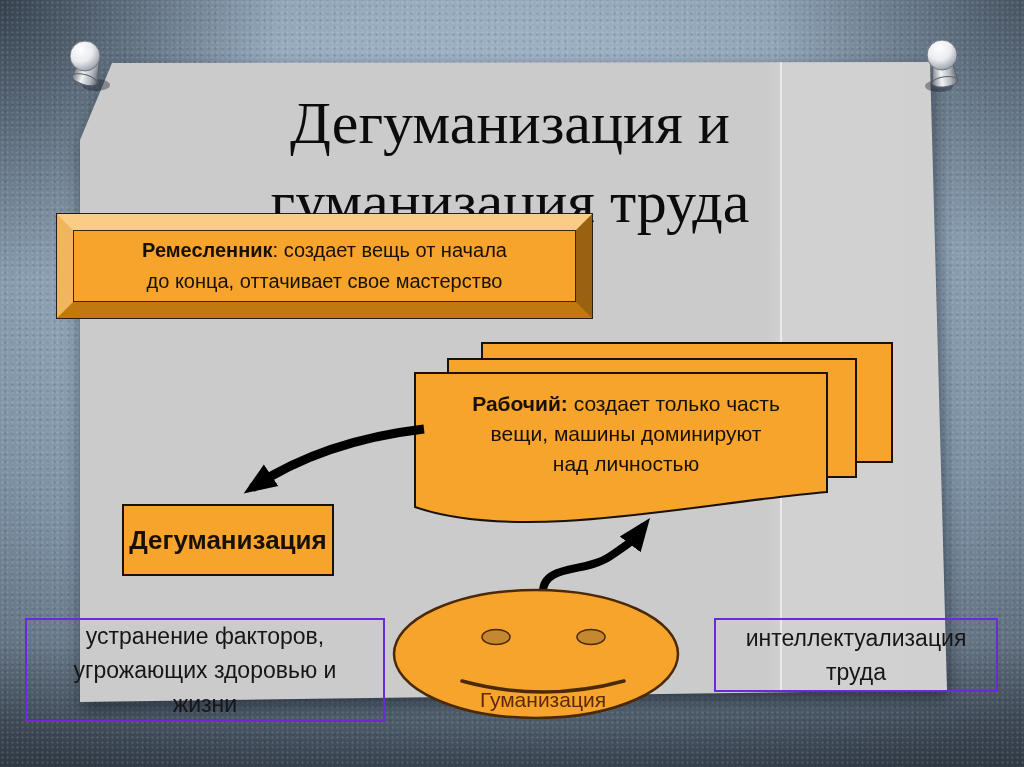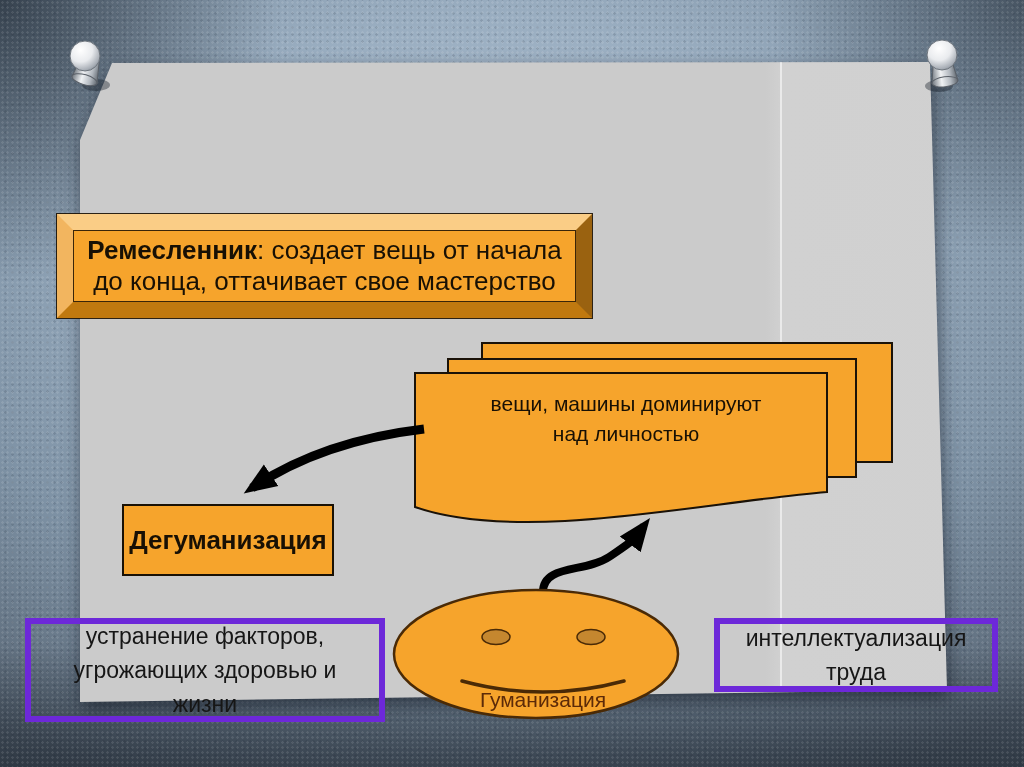--- a/index.html
+++ b/index.html
@@ -41,37 +41,37 @@
 
   .bevel {
     position:absolute; left:57px; top:214px; width:535px; height:104px; box-sizing:border-box;
     border:16px solid;
     border-top-color:var(--bevel_top); border-left-color:var(--bevel_left);
     border-right-color:var(--bevel_right); border-bottom-color:var(--bevel_bottom);
     background:var(--orange);
     outline:1px solid rgba(25,15,2,.9);
     box-shadow:inset 0 0 0 1px rgba(25,15,2,.85);
     display:flex; flex-direction:column; justify-content:center; align-items:center;
-    text-align:center; font-size:26px; line-height:31px; color:#181004;
+    text-align:center; font-size:20px; line-height:31px; color:#181004;
   }
 
   .worker-text {
     position:absolute; left:424px; top:389px; width:404px; text-align:center;
     font-size:21px; line-height:30px; color:#181004;
   }
 
   .dehum {
     position:absolute; left:122px; top:504px; width:212px; height:72px; box-sizing:border-box;
     background:var(--orange); border:2px solid #191105;
     display:flex; align-items:center; justify-content:center;
     font-weight:bold; font-size:26px; color:#181004;
   }
 
   .note {
-    position:absolute; box-sizing:border-box; border:6px solid #6d28d9;
+    position:absolute; box-sizing:border-box; border:2px solid #6d28d9;
     display:flex; flex-direction:column; justify-content:center; align-items:center;
     text-align:center; font-size:23px; line-height:34px; color:#161616;
   }
   .note-left  { left:25px;  top:618px; width:360px; height:104px; }
   .note-right { left:714px; top:618px; width:284px; height:74px; }
 
   .human-label {
     position:absolute; left:443px; top:646px; width:200px; text-align:center;
     font-size:21px; color:var(--face_text);margin-top:42px;
   }
@@ -86,20 +86,24 @@
 
   <div class="bg"></div>
   <div class="bg-noise"></div>
 
   <div class="paper-wrap">
     <div class="paper">
       <div class="crease"></div>
     </div>
   </div>
 
+  <div class="title">
+    <div>Дегуманизация и</div>
+    <div>гуманизация труда</div>
+  </div>
 
   <svg class="overlay" width="1024" height="767" viewBox="0 0 1024 767">
     <defs>
       <marker id="arrowhead" markerUnits="userSpaceOnUse" markerWidth="36" markerHeight="30" refX="23" refY="14" orient="auto">
         <path d="M0,1 L33,14 L0,27 Z" fill="#000000"></path>
       </marker>
     </defs>
 
     <rect x="482" y="343" width="410" height="119" stroke-width="2" fill="#F6A42C" stroke="#1A1208"></rect>
     <rect x="448" y="359" width="408" height="118" stroke-width="2" fill="#F6A42C" stroke="#1A1208"></rect>
@@ -115,20 +119,21 @@
     <ellipse cx="591" cy="637" rx="14" ry="7.5" stroke-width="1.5" fill="#C5872F" stroke="#4A2A06"></ellipse>
     <path d="M462,681 Q543,703 624,681" fill="none" stroke-width="3.5" stroke-linecap="round" stroke="#4A2A06"></path>
   </svg>
 
   <div class="bevel">
     <div><b>Ремесленник</b><span>: создает вещь от начала</span></div>
     <div>до конца, оттачивает свое мастерство</div>
   </div>
 
   <div class="worker-text">
+    <div><b>Рабочий:</b><span> создает только часть</span></div>
     <div>вещи, машины доминируют</div>
     <div>над личностью</div>
   </div>
 
   <div class="dehum">
     <span>Дегуманизация</span>
   </div>
 
   <div class="human-label">Гуманизация</div>
 

